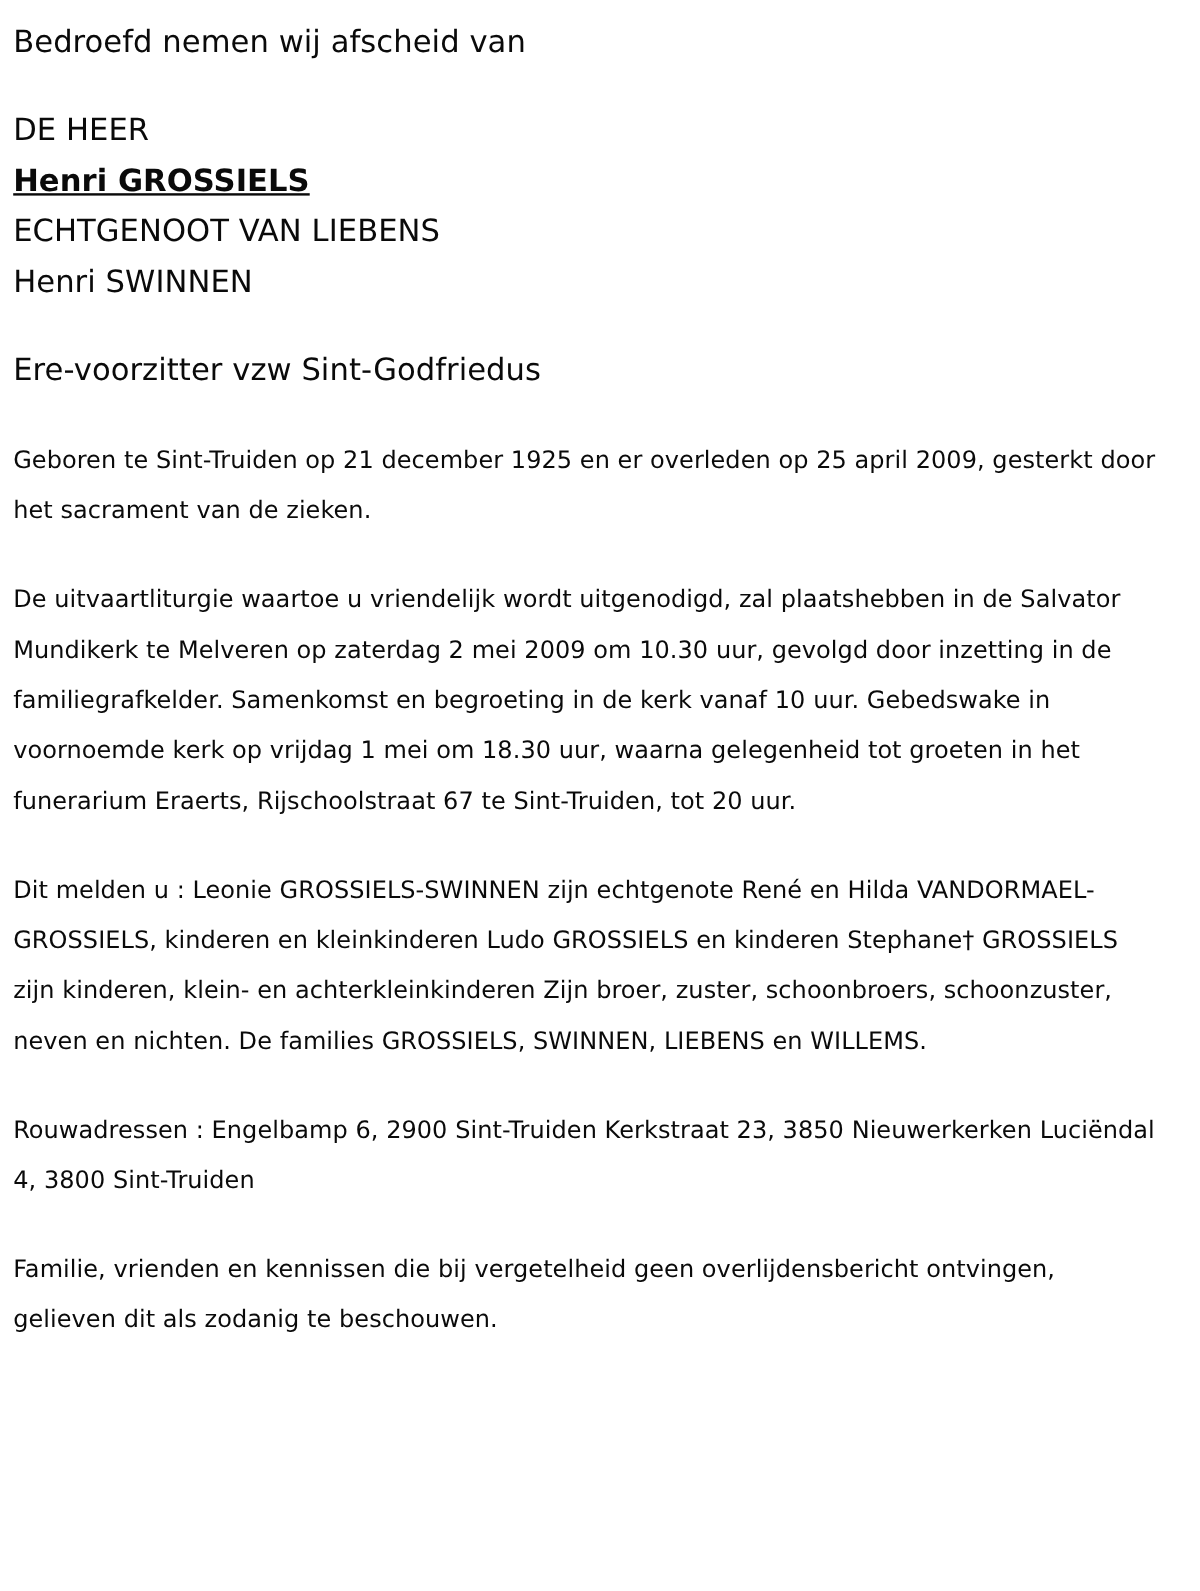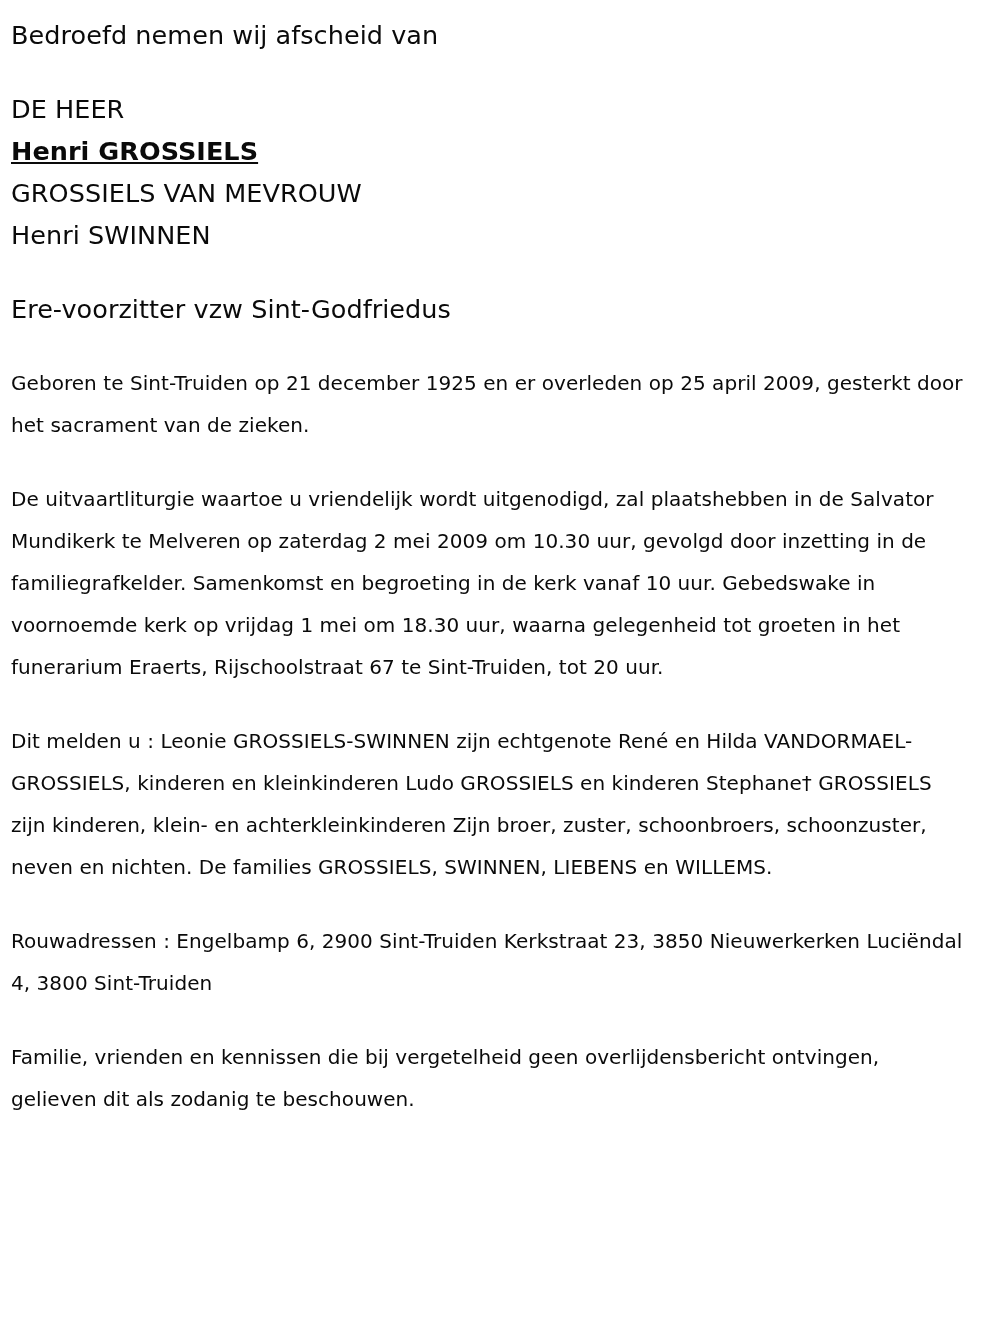--- a/index.html
+++ b/index.html
@@ -56,21 +56,21 @@
 
 <div class="notice">
 
   <div class="block">
     <div class="line">Bedroefd nemen wij afscheid van</div>
   </div>
 
   <div class="block">
     <div class="line">DE HEER</div>
     <div class="line name-bold">Henri GROSSIELS</div>
-    <div class="line">GROSSIELS VAN MEVROUW</div>
+    <div class="line">ECHTGENOOT VAN LIEBENS</div>
     <div class="line">Henri SWINNEN</div>
   </div>
 
   <div class="block">
     <div class="line">Ere-voorzitter vzw Sint-Godfriedus</div>
   </div>
 
   <div class="block">
     <div class="para">Geboren te Sint-Truiden op 21 december 1925 en er overleden op 25 april 2009, gesterkt door het sacrament van de zieken.</div>
   </div>

